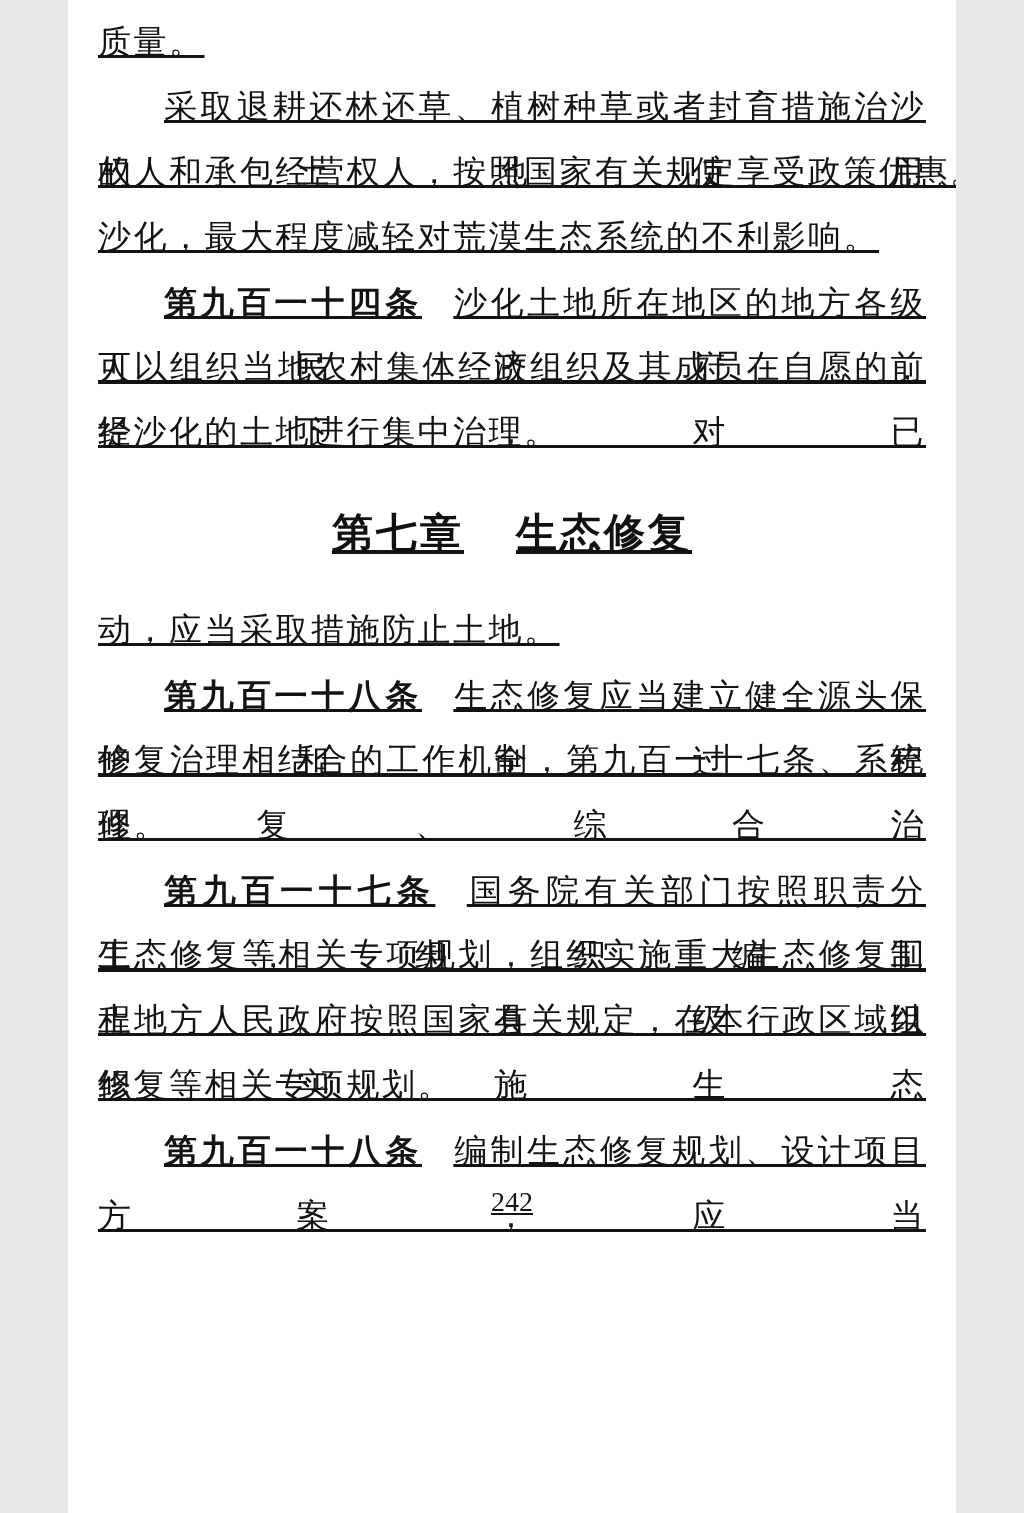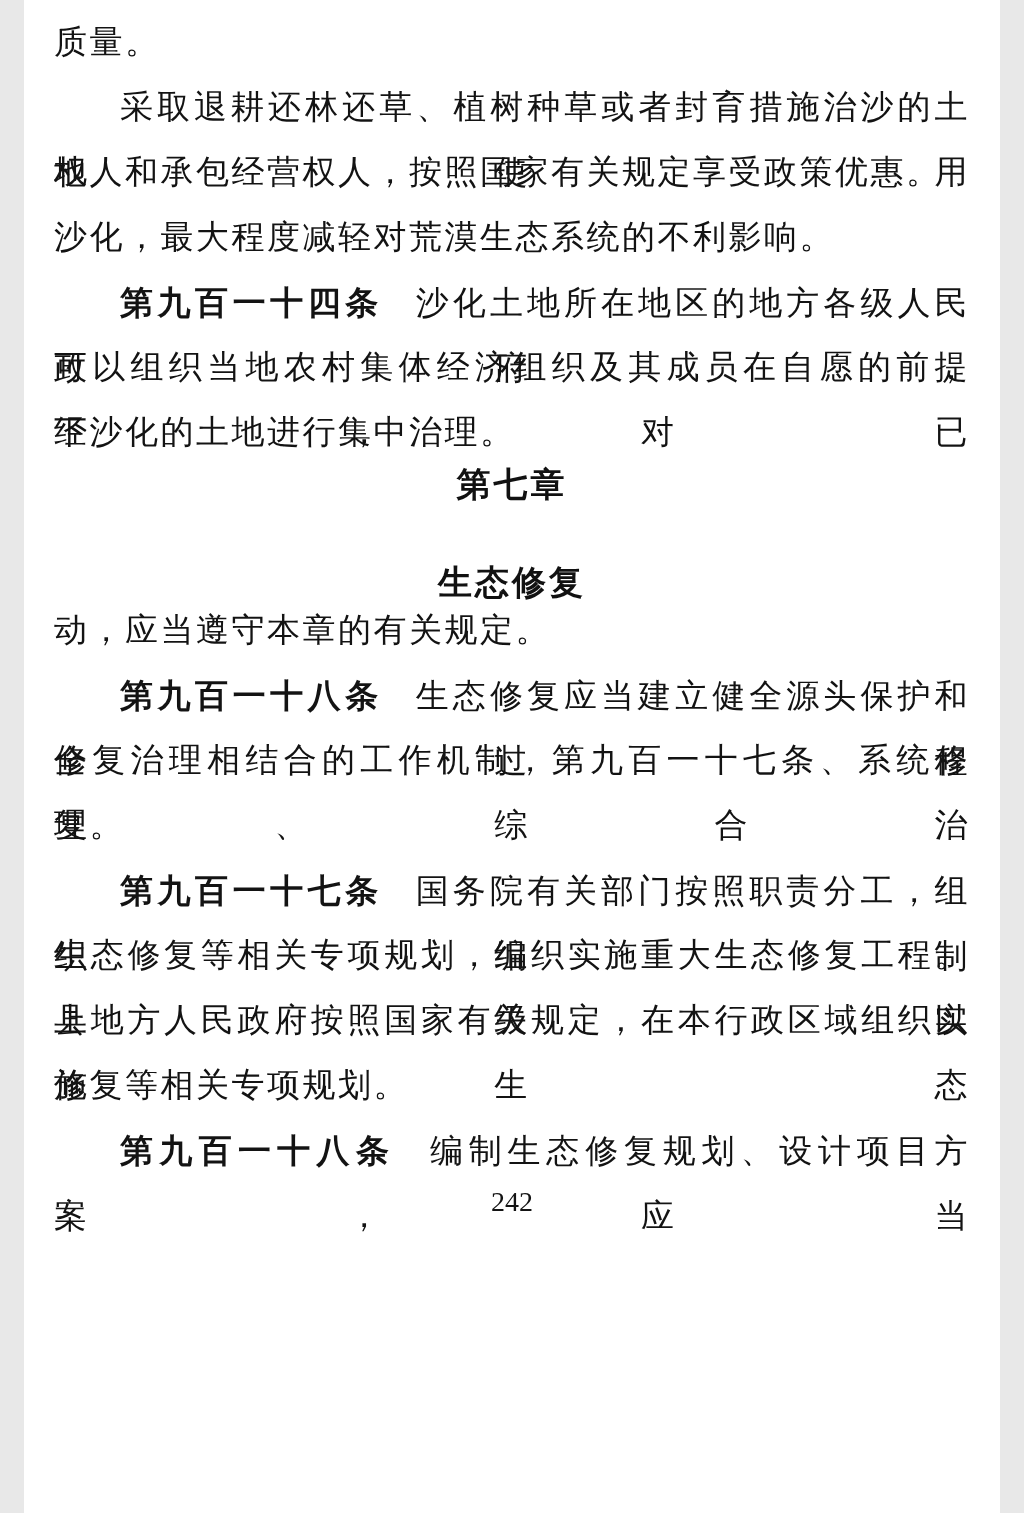--- a/index.html
+++ b/index.html
@@ -2,28 +2,29 @@
 <html><head>
 <meta charset="utf-8">
 <style>
   html, body {
     margin: 0;
     padding: 0;
     background: #e8e8e8;
   }
   .page {
     position: relative;
-    width: 976px;
+    width: 888px;
     height: 1513px;
     margin: 0 auto;
     background: #ffffff;
     color: #131313;
     font-family: "Liberation Serif", "DejaVu Serif", serif;
     overflow: hidden;
     box-sizing: border-box;
+    text-decoration: underline;
   }
   .content {
     padding: 10px 30px 0 30px;
   }
   .line {
     font-size: 33px;
     line-height: 65px;
     height: 65px;
     letter-spacing: 2.5px;
     white-space: nowrap;
@@ -46,26 +47,25 @@
     display: inline-block;
     width: 0.95em;
   }
   .chapter {
     display: flex;
     justify-content: center;
     align-items: center;
     gap: 52px;
     margin: 36px 0 32px 0;
     height: 65px;
-    font-size: 34px;
+    font-size: 41px;
     font-weight: 900;
     font-family: "Liberation Sans", "DejaVu Sans", sans-serif;
     letter-spacing: 3px;
     color: #111111;
-    flex-direction: column;
   }
   .footer {
     text-align: center;
     font-size: 28px;
     line-height: 38px;
     font-family: "Liberation Serif", "DejaVu Serif", serif;
     color: #131313;
   }
 </style>
 </head>
@@ -92,21 +92,21 @@
 
     <div class="line">经沙化的土地进行集中治理。</div>
 
     <h2 class="chapter">
       <span>第七章</span>
       <span>生态修复</span>
     </h2>
 
 
 
-    <div class="line">动，应当遵守本章的有关规定。</div>
+    <div class="line">动，应当采取措施防止土地。</div>
 
     <div class="line just indent">
       <b class="lead">第九百一十八条</b><span class="gap"></span><span>生态修复应当建立健全源头保护和全过程</span>
     </div>
 
     <div class="line just">修复治理相结合的工作机制，第九百一十七条、系统修复、综合治</div>
 
     <div class="line">理。</div>
 
     <div class="line just indent">

